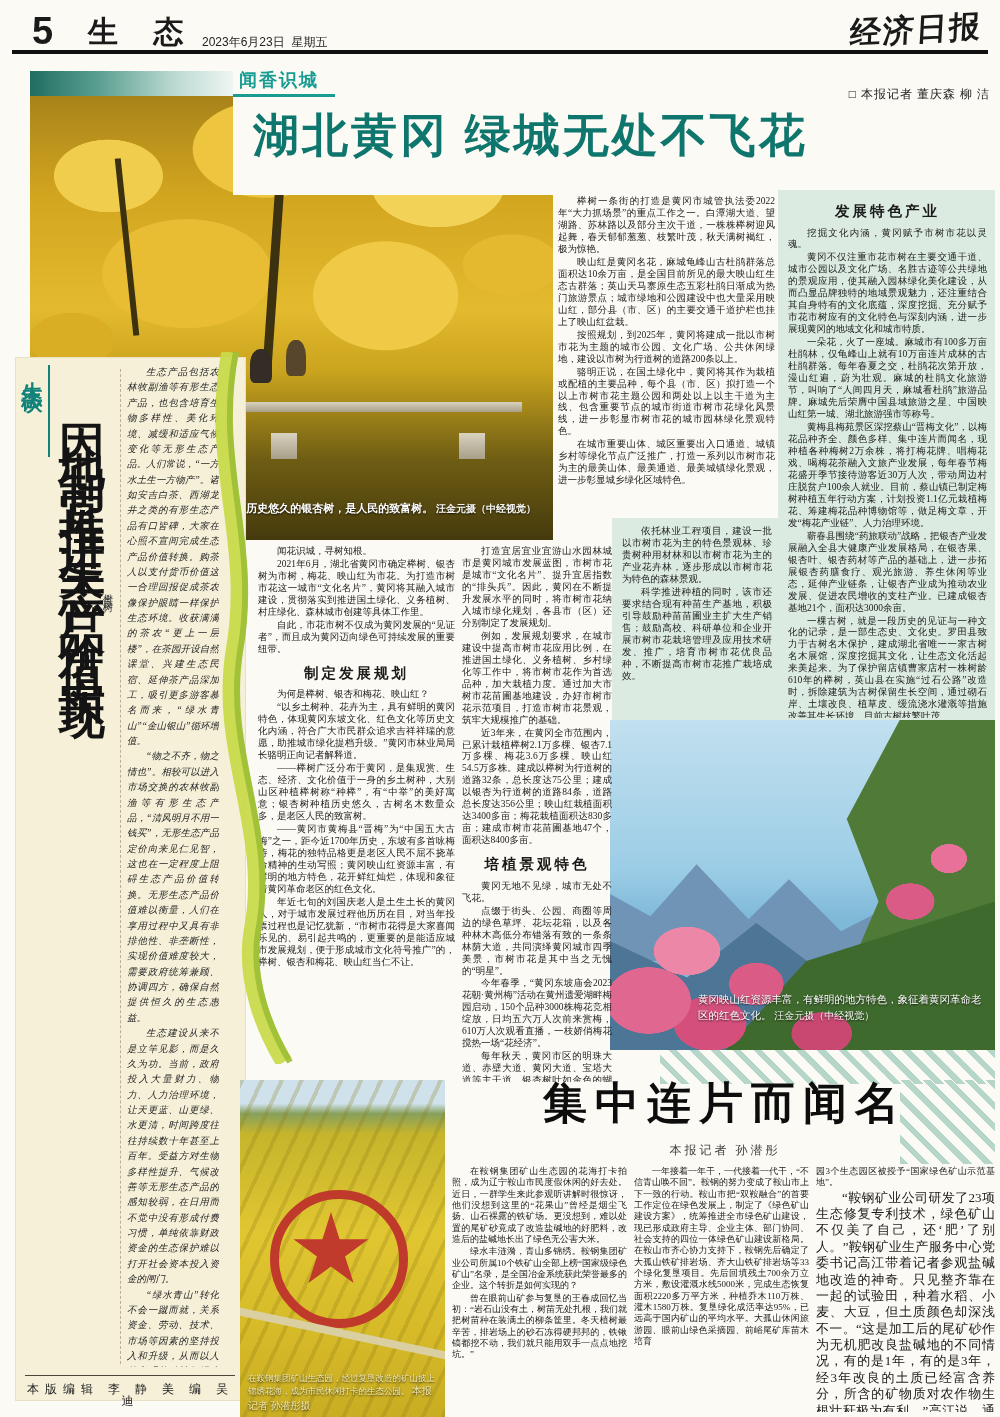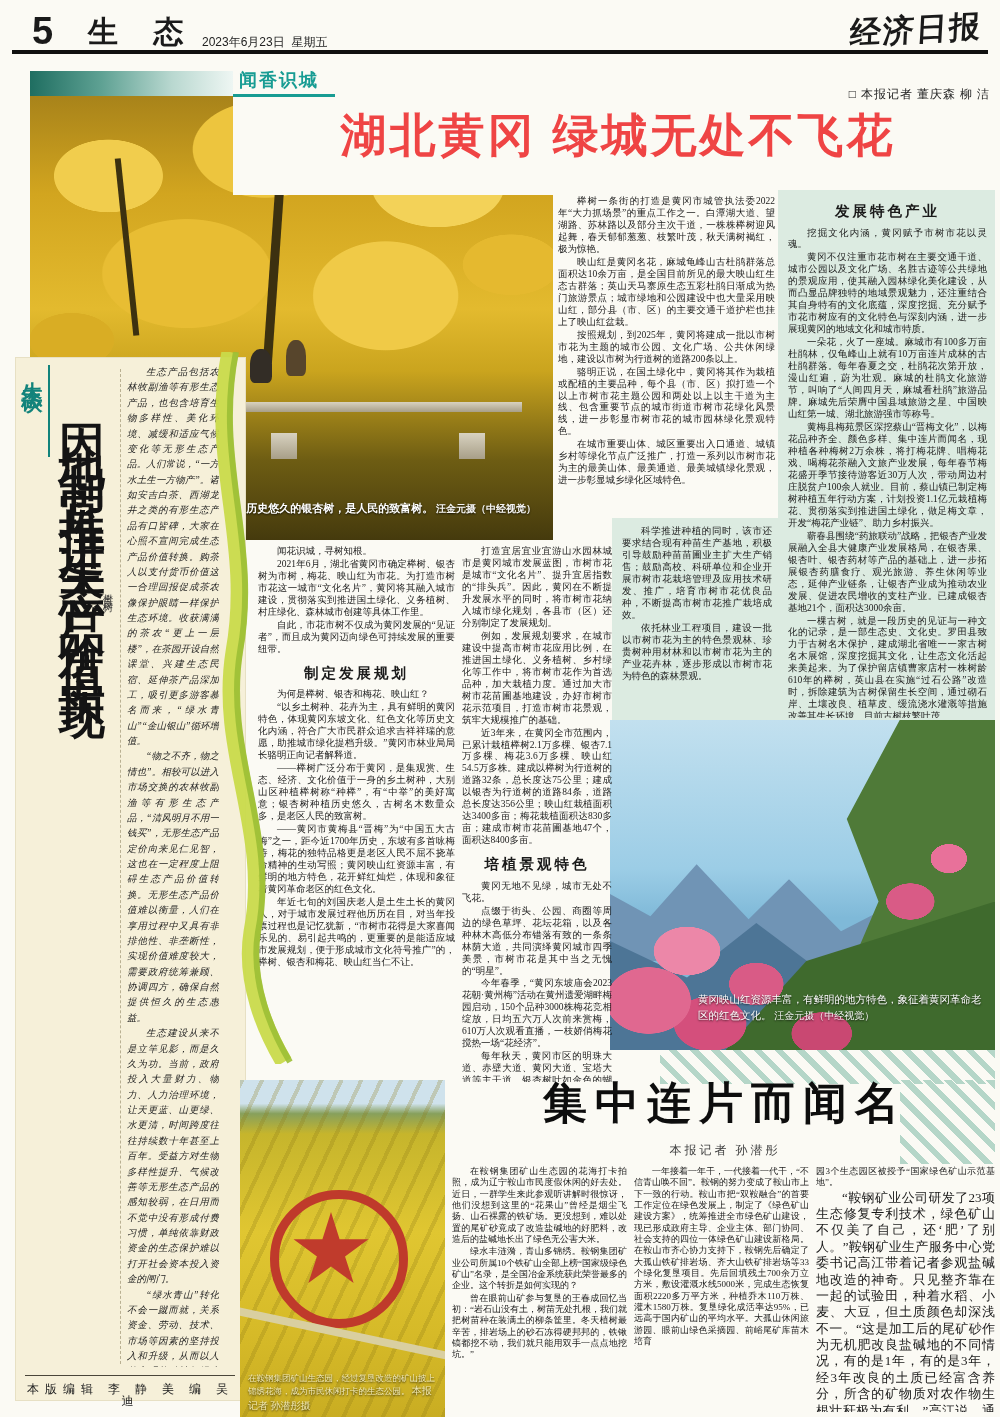--- a/index.html
+++ b/index.html
@@ -9,21 +9,21 @@
   
   .pagenum{font:900 38px/1 "Liberation Sans",sans-serif;}
   .secname{font:900 30px/1 "Liberation Serif",serif;letter-spacing:14px;}
   .dateline{font:12px/1 "Liberation Sans",sans-serif;color:#222;}
   .masthead{font:700 31px/1 "Liberation Serif",serif;transform:rotate(-3deg) skewX(-6deg);letter-spacing:2px;}
   .hrule{background:#101010;}
   
   .kicker{font:800 18px/1 "Liberation Sans",sans-serif;color:#189c93;letter-spacing:2px;}
   .kickline{background:#189c93;height:3px;}
   .byline{font:12px/1 "Liberation Serif",serif;color:#222;letter-spacing:1px;}
-  .headline{font:900 46px/1.1 "Liberation Sans",sans-serif;letter-spacing:3px;text-align:center;color:#ef4444;}
+  .headline{font:900 46px/1.1 "Liberation Sans",sans-serif;letter-spacing:3px;text-align:left;color:#0f766e;}
   .grad{background:linear-gradient(90deg,#1f6e61 0%,#5ea193 35%,#b9d8d0 70%,#eef6f3 100%);}
   
   .col{overflow:hidden;text-align:justify;}
   .bp{font-size:9.5px;line-height:1.26;margin:0 0 1px;text-indent:2em;}
   .sect{font:700 14.5px/1 "Liberation Sans",sans-serif;text-align:center;letter-spacing:3px;margin:10px 0 9px;text-indent:0;}
   .greenbg{background:#dcebe1;}
   .stripes{background:repeating-linear-gradient(45deg,#b5d6c8 0 6px,rgba(0,0,0,0) 6px 15px);}
   
   .photo{overflow:hidden;}
   .cap{font-size:11px;line-height:1.5;color:#fff;text-shadow:0 1px 2px rgba(0,0,0,.8);}
@@ -162,30 +162,30 @@
 
   <div class="abs col" style="left:558px;top:196px;width:217px;height:322px;">
     <p class="bp">榉树一条街的打造是黄冈市城管执法委2022年“大力抓场景”的重点工作之一。白潭湖大道、望湖路、苏林路以及部分主次干道，一株株榉树迎风起舞，春天郁郁葱葱、枝繁叶茂，秋天满树褐红，极为惊艳。</p>
     <p class="bp">映山红是黄冈名花，麻城龟峰山古杜鹃群落总面积达10余万亩，是全国目前所见的最大映山红生态古群落；英山天马寨原生态五彩杜鹃日渐成为热门旅游景点；城市绿地和公园建设中也大量采用映山红，部分县（市、区）的主要交通干道护栏也挂上了映山红盆栽。</p>
     <p class="bp">按照规划，到2025年，黄冈将建成一批以市树市花为主题的城市公园、文化广场、公共休闲绿地，建设以市树为行道树的道路200条以上。</p>
     <p class="bp">骆明正说，在国土绿化中，黄冈将其作为栽植或配植的主要品种，每个县（市、区）拟打造一个以上市树市花主题公园和两处以上以主干道为主线、包含重要节点的城市街道市树市花绿化风景线，进一步彰显市树市花的城市园林绿化景观特色。</p>
     <p class="bp">在城市重要山体、城区重要出入口通道、城镇乡村等绿化节点广泛推广，打造一系列以市树市花为主的最美山体、最美通道、最美城镇绿化景观，进一步彰显城乡绿化区域特色。</p>
   </div>
 
   <div class="abs col" style="left:622px;top:526px;width:150px;height:192px;">
+    <p class="bp">依托林业工程项目，建设一批以市树市花为主的特色景观林、珍贵树种用材林和以市树市花为主的产业花卉林，逐步形成以市树市花为特色的森林景观。</p>
     <p class="bp">科学推进种植的同时，该市还要求结合现有种苗生产基地，积极引导鼓励种苗苗圃业主扩大生产销售；鼓励高校、科研单位和企业开展市树市花栽培管理及应用技术研发、推广，培育市树市花优良品种，不断提高市树市花推广栽培成效。</p>
-    <p class="bp">依托林业工程项目，建设一批以市树市花为主的特色景观林、珍贵树种用材林和以市树市花为主的产业花卉林，逐步形成以市树市花为特色的森林景观。</p>
   </div>
 
   <div class="abs col" style="left:788px;top:200px;width:199px;height:518px;">
     <h3 class="sect" style="margin-top:4px;">发展特色产业</h3>
     <p class="bp">挖掘文化内涵，黄冈赋予市树市花以灵魂。</p>
     <p class="bp">黄冈不仅注重市花市树在主要交通干道、城市公园以及文化广场、名胜古迹等公共绿地的景观应用，使其融入园林绿化美化建设，从而凸显品牌独特的地域景观魅力，还注重结合其自身特有的文化底蕴，深度挖掘、充分赋予市花市树应有的文化特色与深刻内涵，进一步展现黄冈的地域文化和城市特质。</p>
     <p class="bp">一朵花，火了一座城。麻城市有100多万亩杜鹃林，仅龟峰山上就有10万亩连片成林的古杜鹃群落。每年春夏之交，杜鹃花次第开放，漫山红遍，蔚为壮观。麻城的杜鹃文化旅游节，叫响了“人间四月天，麻城看杜鹃”旅游品牌。麻城先后荣膺中国县域旅游之星、中国映山红第一城、湖北旅游强市等称号。</p>
-    <p class="bp">黄梅县梅苑景区深挖蔡山“晋梅文化”，以梅花品种齐全、颜色多样、集中连片而闻名，现种植各种梅树2万余株，将打梅花牌、唱梅花戏、喝梅花茶融入文旅产业发展，每年春节梅花盛开季节接待游客近30万人次，带动周边村庄脱贫户100余人就业。目前，蔡山镇已制定梅树种植五年行动方案，计划投资1.1亿元栽植梅花、贯彻落实到推进国土绿化，做足梅文章，开发“梅花产业链”、助力乡村振兴。</p>
+    <p class="bp">黄梅县梅苑景区深挖蔡山“晋梅文化”，以梅花品种齐全、颜色多样、集中连片而闻名，现种植各种梅树2万余株，将打梅花牌、唱梅花戏、喝梅花茶融入文旅产业发展，每年春节梅花盛开季节接待游客近30万人次，带动周边村庄脱贫户100余人就业。目前，蔡山镇已制定梅树种植五年行动方案，计划投资1.1亿元栽植梅花、筹建梅花品种博物馆等，做足梅文章，开发“梅花产业链”、人力治理环境。</p>
     <p class="bp">蕲春县围绕“药旅联动”战略，把银杏产业发展融入全县大健康产业发展格局，在银杏果、银杏叶、银杏药材等产品的基础上，进一步拓展银杏药膳食疗、观光旅游、养生休闲等业态，延伸产业链条，让银杏产业成为推动农业发展、促进农民增收的支柱产业。已建成银杏基地21个，面积达3000余亩。</p>
     <p class="bp">一棵古树，就是一段历史的见证与一种文化的记录，是一部生态史、文化史。罗田县致力于古树名木保护，建成湖北省唯一一家古树名木展馆，深度挖掘其文化，让生态文化活起来美起来。为了保护留店镇曹家店村一株树龄610年的榉树，英山县在实施“过石公路”改造时，拆除建筑为古树保留生长空间，通过砌石岸、土壤改良、植草皮、缓流浇水灌溉等措施改善其生长环境，目前古树枝繁叶茂。</p>
 
   </div>
 
   <div class="abs sidebar" style="left:15px;top:357px;width:231px;height:1044px;">
     <div class="abs vlabel" style="left:6px;top:8px;height:92px;">生态谈</div>
     <div class="abs vtitle" style="left:36px;top:30px;height:975px;width:58px;">因地制宜推进生态产品价值实现</div>
     <div class="abs vauthor" style="left:86px;top:228px;height:60px;">樊良树</div>
     <div class="abs vdiv" style="left:105px;top:12px;height:995px;width:0;"></div>

